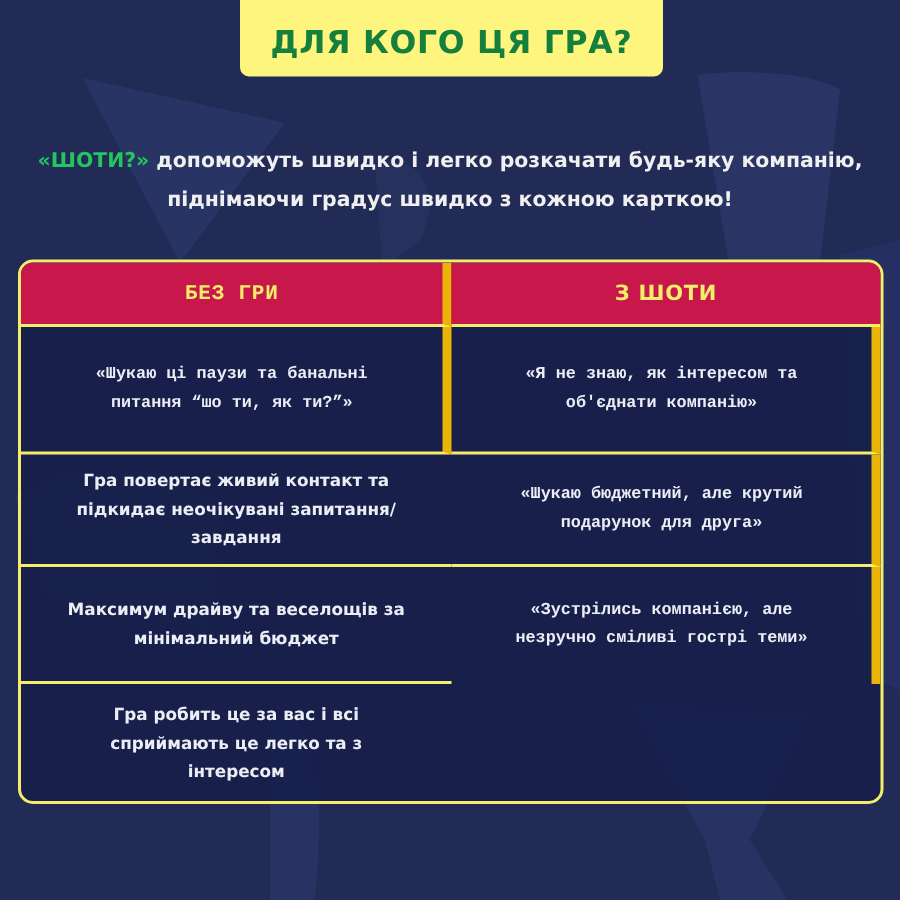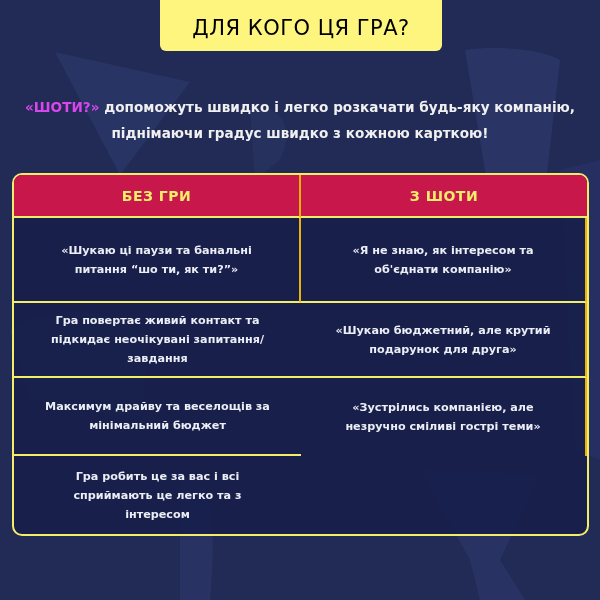--- a/index.html
+++ b/index.html
@@ -11,29 +11,29 @@
     color: #f2f2f2;
   }
   .bg-deco { position: absolute; left: 0; top: 0; width: 600px; height: 600px; z-index: 0; }
   .title-box {
     position: absolute; left: 160px; top: -8px; width: 282px; height: 59px;
     background: #fdf57e; border-radius: 6px;
     display: flex; align-items: flex-end; justify-content: center;
     padding-bottom: 11px; z-index: 2;
   }
   .title-text {
-    font-family: "DejaVu Sans", sans-serif; font-weight: normal;
-    font-size: 21px; color: #000000; letter-spacing: 0.5px;
+    font-family: "DejaVu Sans", sans-serif; font-weight: bold;
+    font-size: 21px; color: #15803d; letter-spacing: 0.5px;
   }
   .intro {
     position: absolute; left: 20px; top: 94px; width: 560px;
     text-align: center; font-weight: bold; font-size: 13.6px; line-height: 26px;
     color: #f0f0f0; z-index: 2;
   }
-  .intro .brand { color: #d946ef; margin-top: 40px; }
+  .intro .brand { color: #22c55e; margin-top: 40px; }
   .table {
     position: absolute; left: 12px; top: 173px; width: 577px; height: 363px;
     border: 2px solid #f3ee6a; border-radius: 10px;
     overflow: hidden; z-index: 2;
     display: grid;
     grid-template-columns: 287px 1fr;
     grid-template-rows: 43px 85px 75px 78px 1fr;
     background: rgba(20,28,70,0.78);
   }
   .th {
@@ -41,21 +41,21 @@
     display: flex; align-items: center; justify-content: center;
     font-weight: bold; font-size: 14px; color: #f3ee6a; letter-spacing: 0.5px;
     border-bottom: 2px solid #f3ee6a;
   }
   .td {
     display: flex; align-items: center; justify-content: center;
     text-align: center; font-weight: bold; font-size: 11.2px; line-height: 19px;
     color: #eceef5; padding: 0 28px;
     border-bottom: 2px solid #f3ee6a;
   }
-  .col-left { border-right: 2px solid #eab308; }
+  .col-left { border-right: 6px solid #eab308; font-family: Liberation Mono, monospace; }
   .last { border-bottom: none; }
   .td span { display: block; }
 </style>
 </head>
 <body>
 
 <svg class="bg-deco" viewBox="0 0 600 600">
   <path d="M55 52 L190 82 L120 175 Z" fill="#2a3766" opacity="0.8"></path>
   <path d="M465 50 C 500 45 545 50 560 60 L 545 190 L 490 200 Z" fill="#2d3b6c" opacity="0.7"></path>
   <path d="M250 110 C 270 100 300 120 280 160 L 255 180 Z" fill="#2a3766" opacity="0.5"></path>

